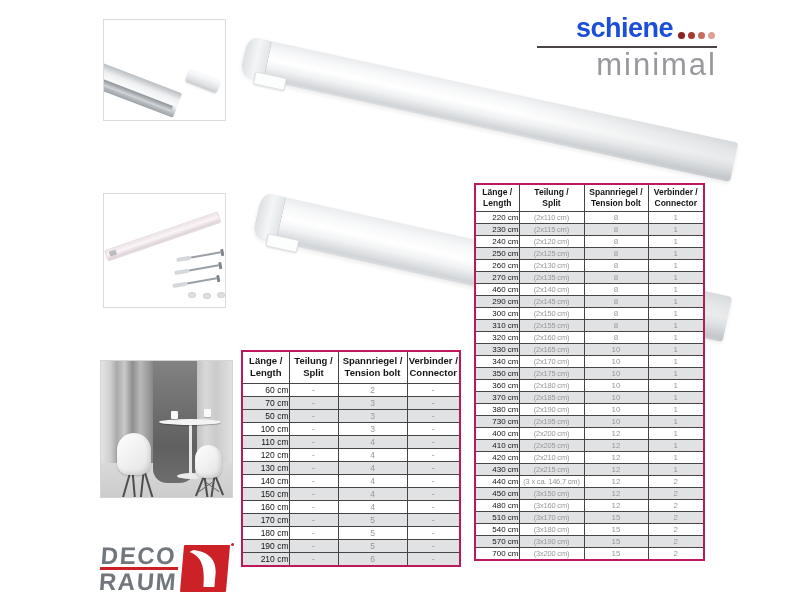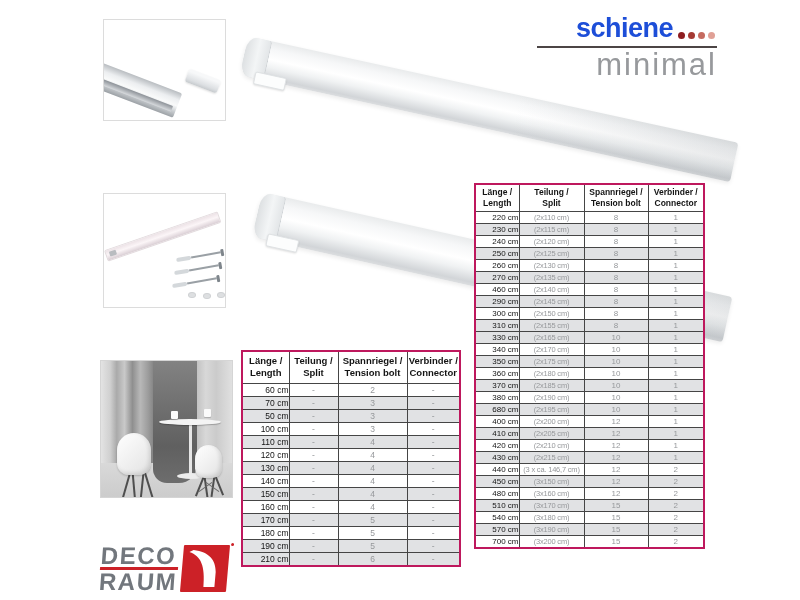--- a/index.html
+++ b/index.html
@@ -420,20 +420,26 @@
           <td>(2x150 cm)</td>
           <td>8</td>
           <td>1</td>
         </tr>
         <tr class="alt">
           <td>310 cm</td>
           <td>(2x155 cm)</td>
           <td>8</td>
           <td>1</td>
         </tr>
+        <tr>
+          <td>320 cm</td>
+          <td>(2x160 cm)</td>
+          <td>8</td>
+          <td>1</td>
+        </tr>
         <tr class="alt">
           <td>330 cm</td>
           <td>(2x165 cm)</td>
           <td>10</td>
           <td>1</td>
         </tr>
         <tr>
           <td>340 cm</td>
           <td>(2x170 cm)</td>
           <td>10</td>
@@ -457,21 +463,21 @@
           <td>10</td>
           <td>1</td>
         </tr>
         <tr>
           <td>380 cm</td>
           <td>(2x190 cm)</td>
           <td>10</td>
           <td>1</td>
         </tr>
         <tr class="alt">
-          <td>680 cm</td>
+          <td>730 cm</td>
           <td>(2x195 cm)</td>
           <td>10</td>
           <td>1</td>
         </tr>
         <tr>
           <td>400 cm</td>
           <td>(2x200 cm)</td>
           <td>12</td>
           <td>1</td>
         </tr>

